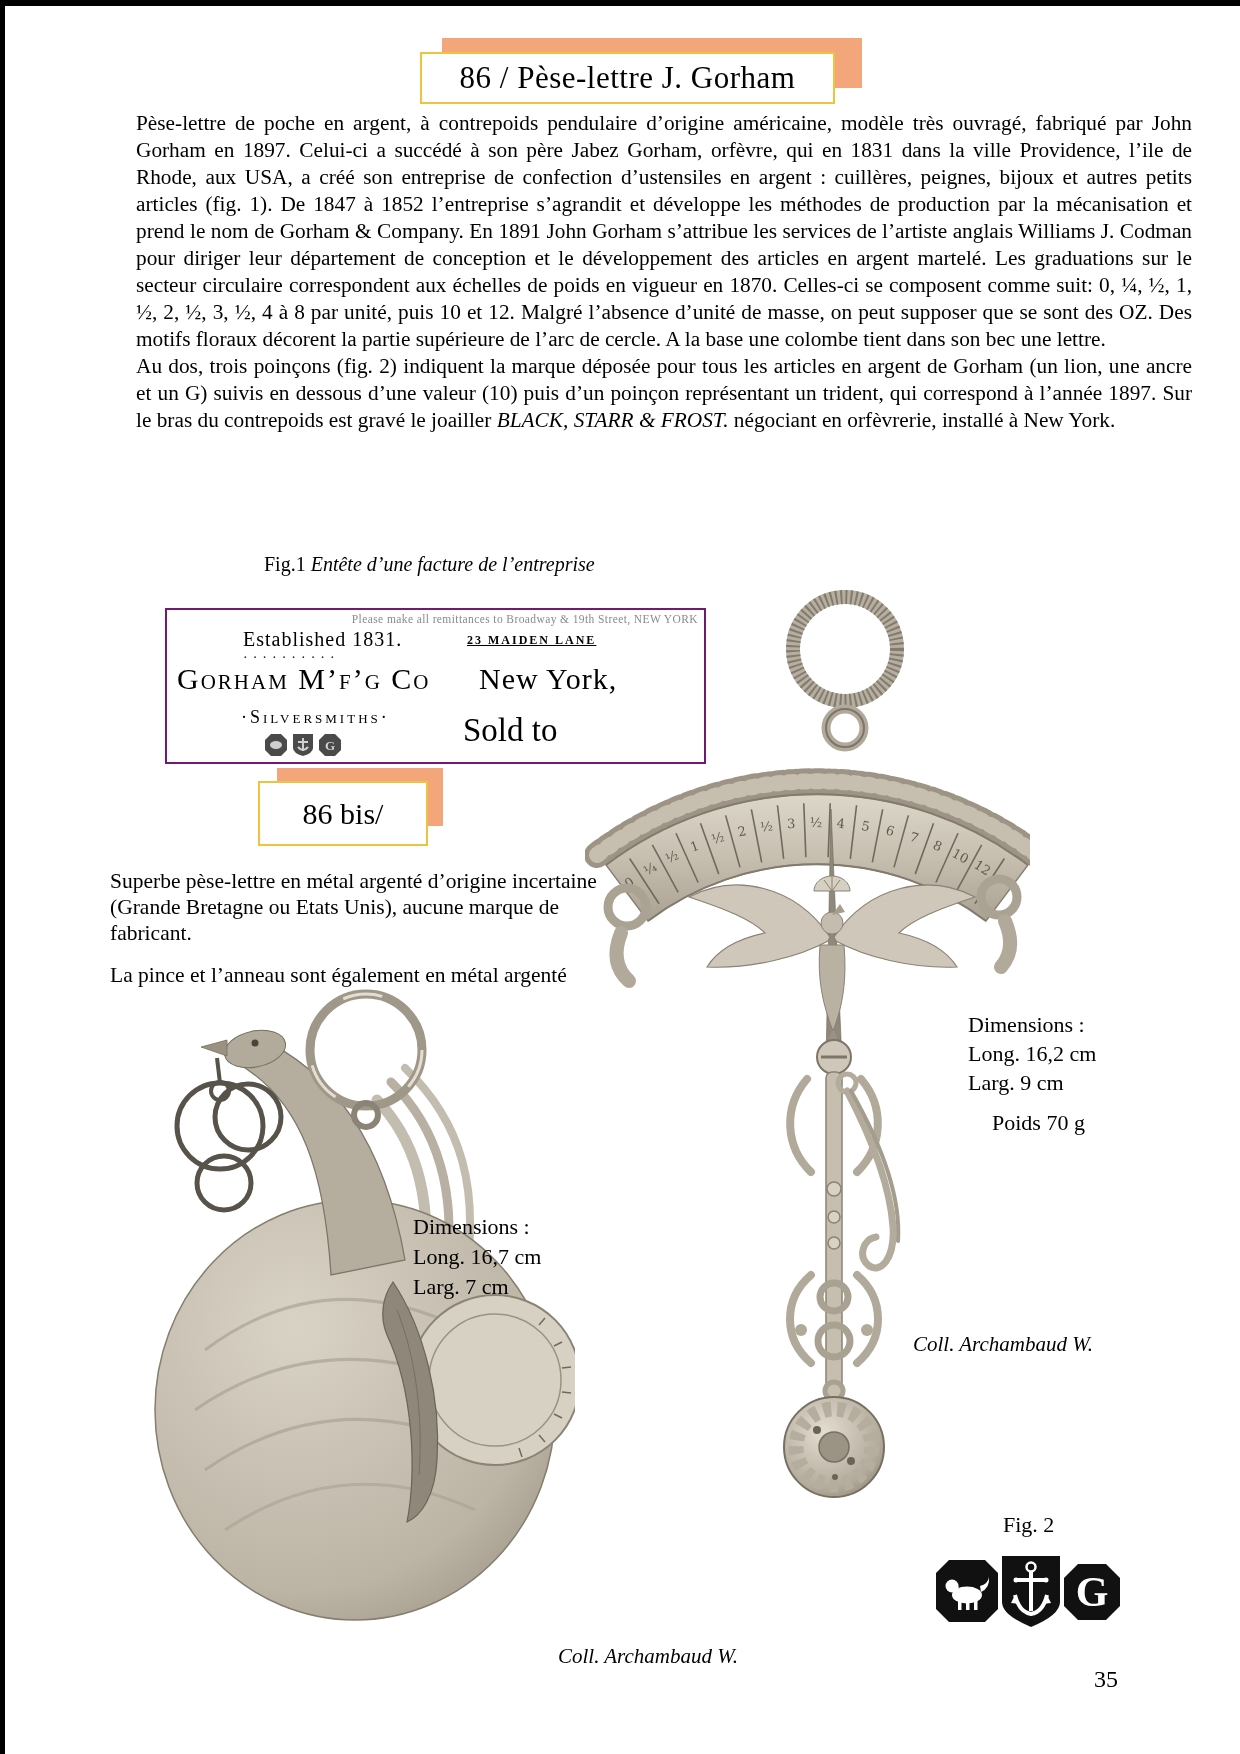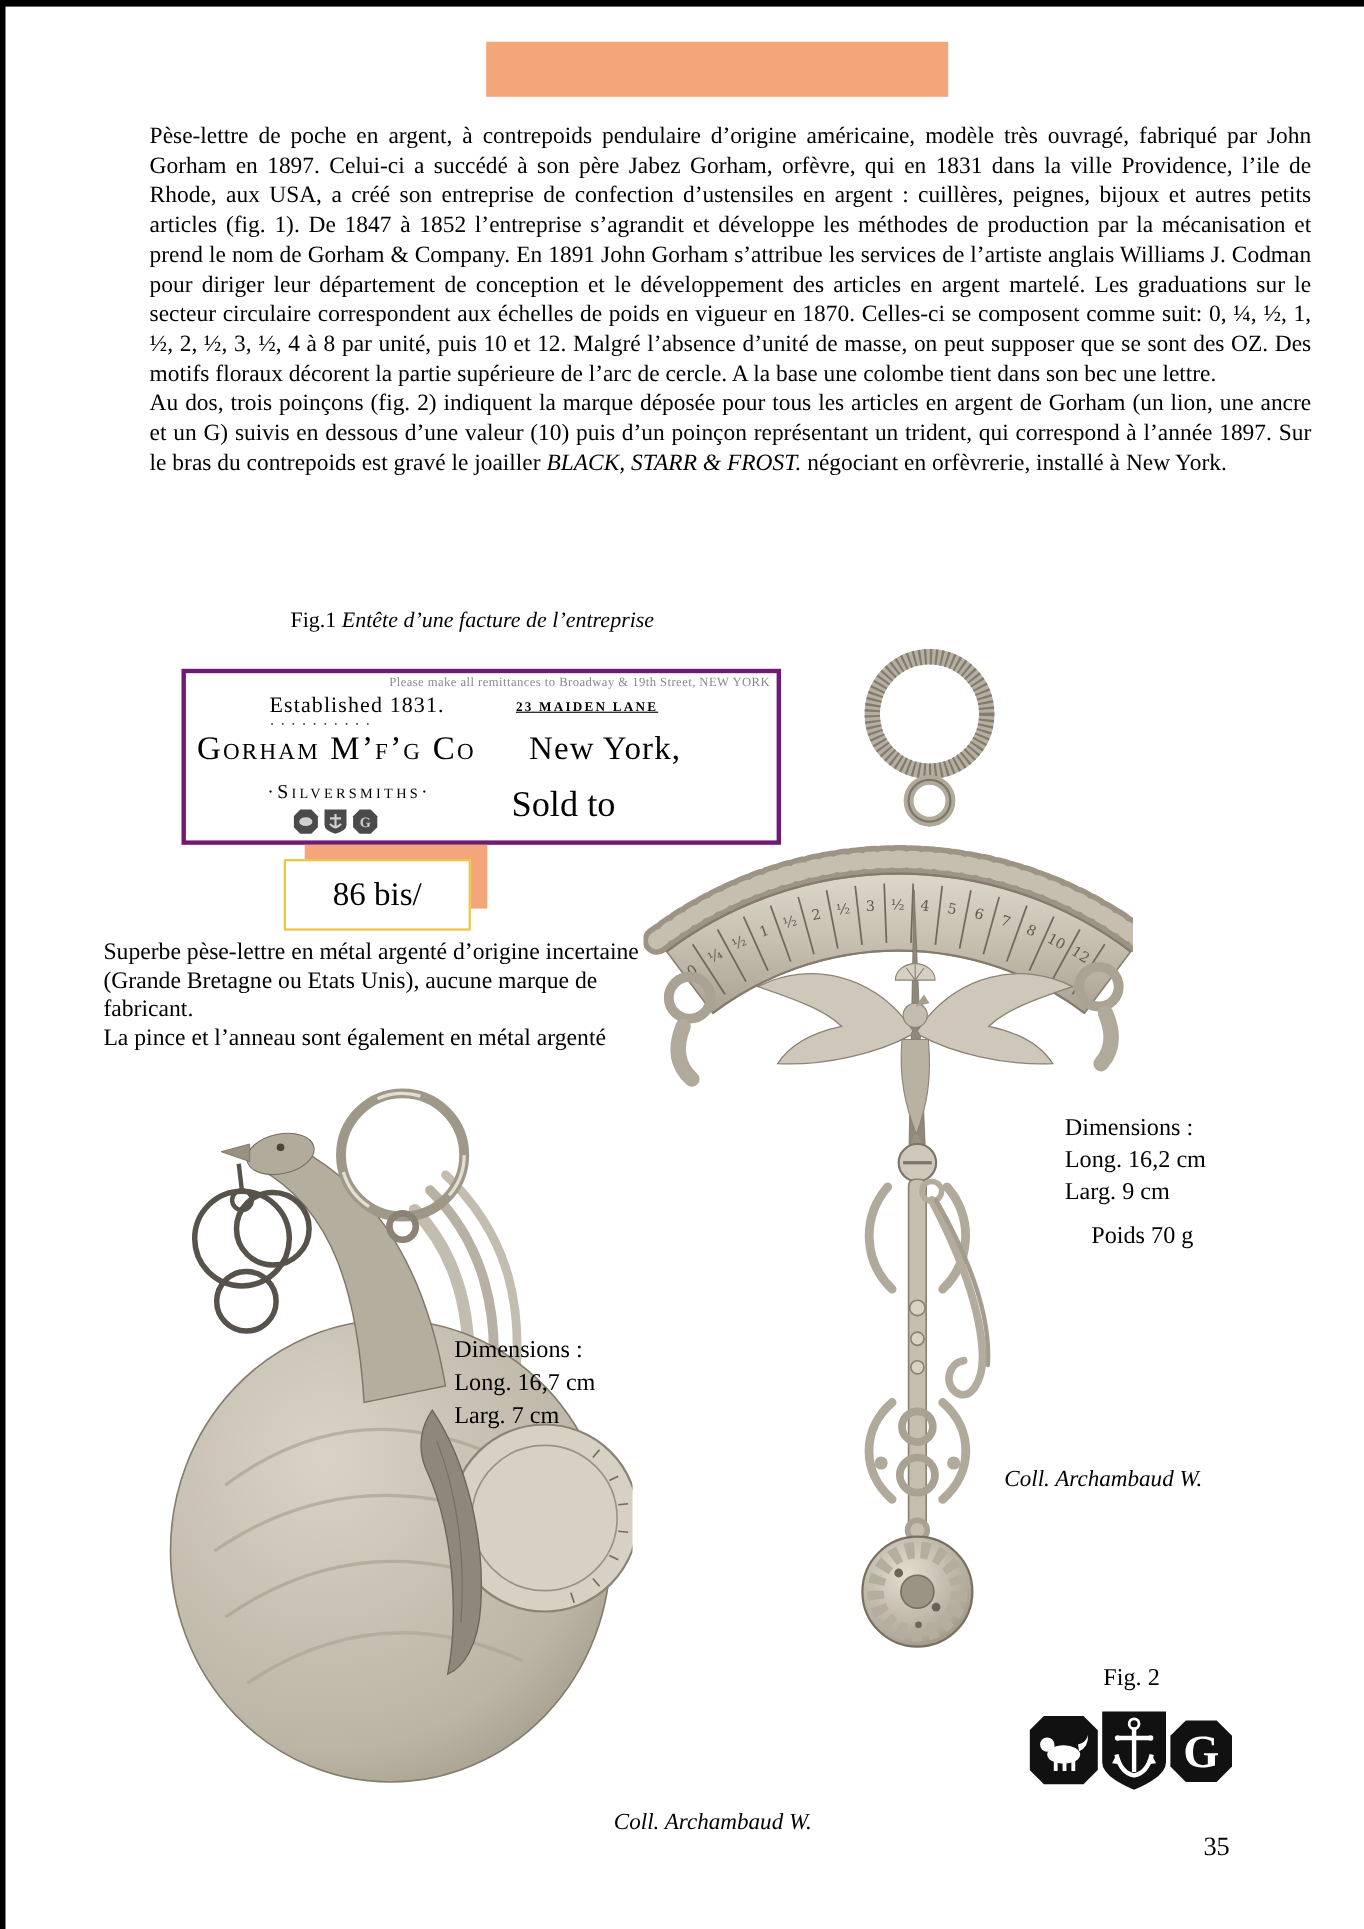--- a/index.html
+++ b/index.html
@@ -15,33 +15,33 @@
   .title-text{font-size:31px;letter-spacing:.5px;}
   .bis-text{font-size:30px;}
 
   
   .intro{left:94px;top:110px;width:1056px;font-size:21.3px;line-height:27px;text-align:justify;margin-left:42px;}
   .intro p{margin:0;}
   .fig1cap{left:264px;top:553px;font-size:20px;}
   .fig1cap .cap-it{font-style:italic;}
 
   
-  .letterhead{left:165px;top:608px;width:537px;height:152px;border:4px solid #701a75;background:#fff;}
+  .letterhead{left:165px;top:608px;width:537px;height:152px;border:2px solid #701a75;background:#fff;}
   .lh-remit{top:3px;right:6px;font-size:11.5px;color:#8a8a8a;letter-spacing:.4px;}
   .lh-est{top:18px;left:56px;font-size:20px;letter-spacing:1px;margin-left:20px;}
   .lh-dots{top:40px;left:76px;font-size:14px;letter-spacing:5px;color:#222;}
   .lh-maiden{top:23px;left:300px;font-size:12px;font-weight:bold;letter-spacing:2px;text-decoration:underline;}
   .lh-company{top:52px;left:10px;font-size:30px;letter-spacing:2px;font-variant:small-caps;}
   .lh-city{top:52px;left:312px;font-size:30px;letter-spacing:1px;}
   .lh-trade{top:97px;left:74px;font-size:18px;letter-spacing:3px;font-variant:small-caps;}
   .lh-sold{top:102px;left:296px;font-size:33px;}
   .lh-marks{top:121px;left:98px;}
 
   .desc{left:94px;top:852px;width:522px;font-size:21.5px;line-height:26px;}
-  .desc p{margin:0;}
+  .desc p{margin:16px;}
 
   .dim-left{left:413px;top:1212px;font-size:22px;line-height:30px;z-index:5;}
   .dim-right{left:968px;top:1010px;font-size:22px;line-height:29px;z-index:5;}
   .poids{left:992px;top:1110px;font-size:22px;z-index:5;}
   .credit{font-style:italic;font-size:21px;z-index:5;}
   .credit-right{left:913px;top:1332px;}
   .credit-bottom{left:558px;top:1644px;}
   .fig2label{left:1003px;top:1512px;font-size:22px;}
   .pageno{left:1094px;top:1666px;font-size:24px;}
 
@@ -51,20 +51,23 @@
   #grad-ticks text{fill:#5f594d;font:13px "DejaVu Serif",serif;}
 </style>
 </head>
 <body>
 
 <div class="page">
   <div class="abs edge-top"></div>
   <div class="abs edge-left"></div>
 
   <div class="abs shadow-box" style="left:442px;top:38px;width:420px;height:50px;"></div>
+  <div class="abs frame-box" style="left:420px;top:52px;width:411px;height:48px;">
+    <span class="title-text">86 / Pèse-lettre J. Gorham</span>
+  </div>
 
   <div class="abs intro">
     <p>Pèse-lettre de poche en argent, à contrepoids pendulaire d’origine américaine, modèle très ouvragé, fabriqué par John Gorham en 1897. Celui-ci a succédé à son père Jabez Gorham, orfèvre, qui en 1831 dans la ville Providence, l’ile de Rhode, aux USA, a créé son entreprise de confection d’ustensiles en argent : cuillères, peignes, bijoux et autres petits articles (fig. 1). De 1847 à 1852 l’entreprise s’agrandit et développe les méthodes de production par la mécanisation et prend le nom de Gorham &amp; Company. En 1891 John Gorham s’attribue les services de l’artiste anglais Williams J. Codman pour diriger leur département de conception et le développement des articles en argent martelé. Les graduations sur le secteur circulaire correspondent aux échelles de poids en vigueur en 1870. Celles-ci se composent comme suit: 0, ¼, ½, 1, ½, 2, ½, 3, ½, 4 à 8 par unité, puis 10 et 12. Malgré l’absence d’unité de masse, on peut supposer que se sont des OZ. Des motifs floraux décorent la partie supérieure de l’arc de cercle. A la base une colombe tient dans son bec une lettre.</p>
     <p><span>Au dos, trois poinçons (fig. 2) indiquent la marque déposée pour tous les articles en argent de Gorham (un lion, une ancre et un G) suivis en dessous d’une valeur (10) puis d’un poinçon représentant un trident, qui correspond à l’année 1897. Sur le bras du contrepoids est gravé le joailler </span><i>BLACK, STARR &amp; FROST.</i><span> négociant en orfèvrerie, installé à New York.</span></p>
   </div>
 
   <div class="abs fig1cap">
     <span>Fig.1</span>
     <span class="cap-it">Entête d’une facture de l’entreprise</span>
   </div>

